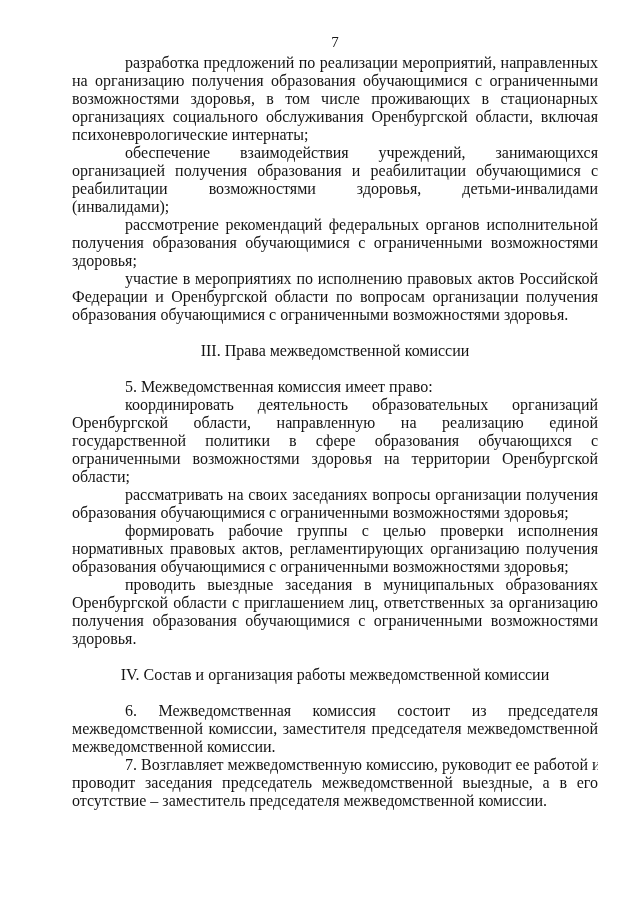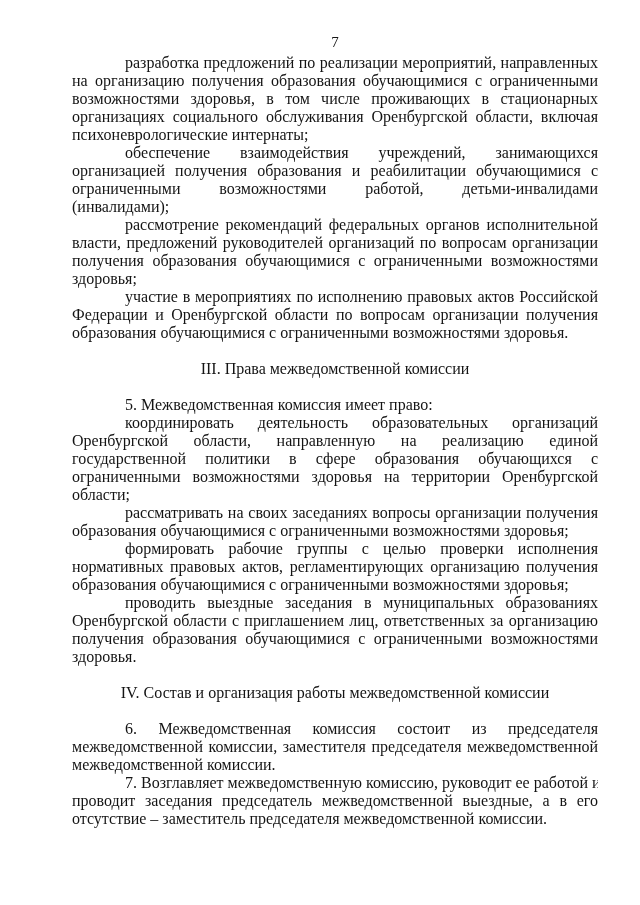--- a/index.html
+++ b/index.html
@@ -72,26 +72,25 @@
       <div class="paragraph">
         <div class="line first">разработка предложений по реализации мероприятий, направленных</div>
         <div class="line">на организацию получения образования обучающимися с ограниченными</div>
         <div class="line">возможностями здоровья, в том числе проживающих в стационарных</div>
         <div class="line">организациях социального обслуживания Оренбургской области, включая</div>
         <div class="line last">психоневрологические интернаты;</div>
       </div>
       <div class="paragraph">
         <div class="line first">обеспечение взаимодействия учреждений, занимающихся</div>
         <div class="line">организацией получения образования и реабилитации обучающимися с</div>
-        <div class="line">ограниченными возможностями работой, детьми-инвалидами</div>
+        <div class="line">реабилитации возможностями здоровья, детьми-инвалидами</div>
         <div class="line last">(инвалидами);</div>
       </div>
       <div class="paragraph">
         <div class="line first">рассмотрение рекомендаций федеральных органов исполнительной</div>
-        <div class="line">власти, предложений руководителей организаций по вопросам организации</div>
         <div class="line">получения образования обучающимися с ограниченными возможностями</div>
         <div class="line last">здоровья;</div>
       </div>
       <div class="paragraph">
         <div class="line first">участие в мероприятиях по исполнению правовых актов Российской</div>
         <div class="line">Федерации и Оренбургской области по вопросам организации получения</div>
         <div class="line last">образования обучающимися с ограниченными возможностями здоровья.</div>
       </div>
       <div class="heading">III. Права межведомственной комиссии</div>
       <div class="paragraph">

